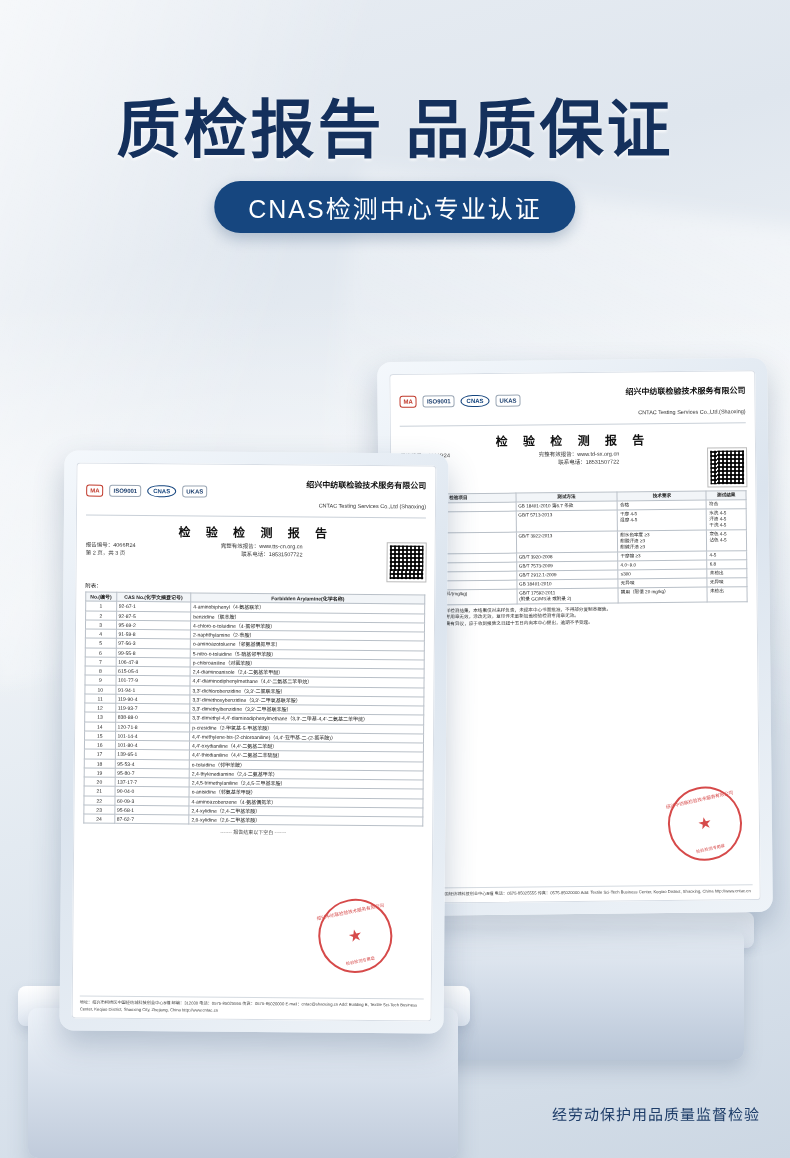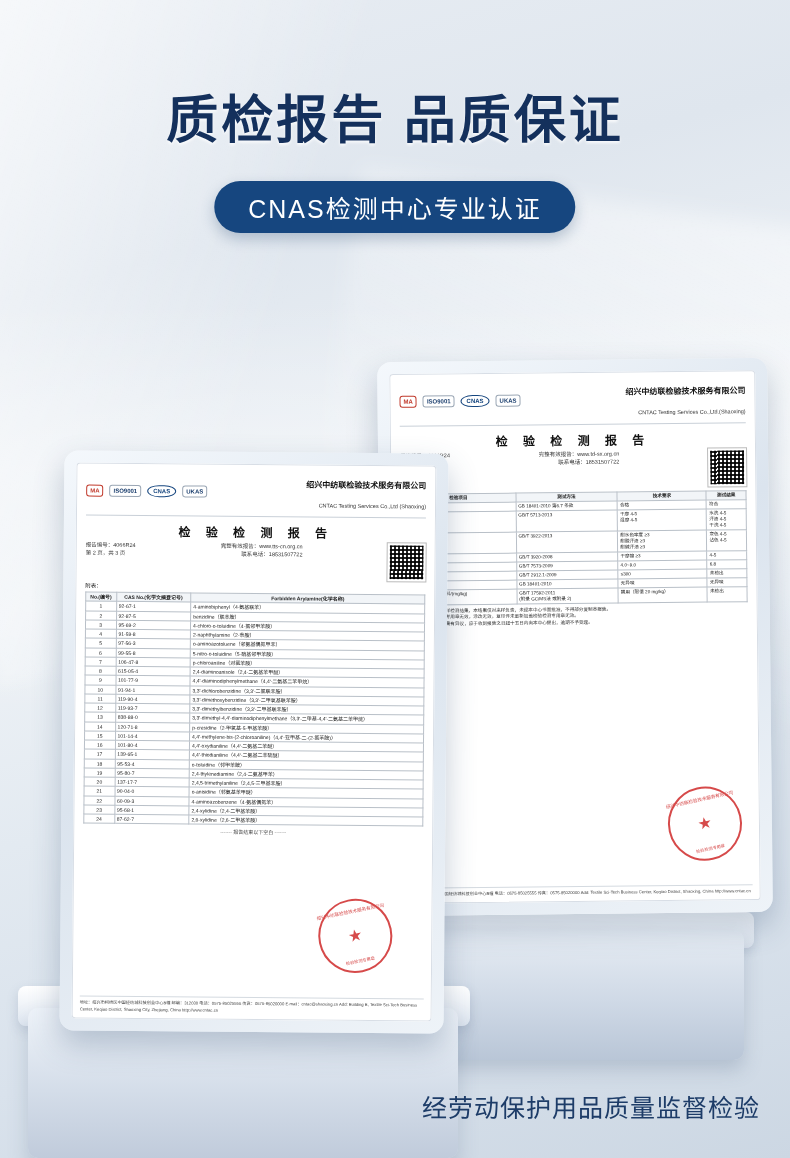--- a/index.html
+++ b/index.html
@@ -23,21 +23,21 @@
   }
   .bg-band{
     position:absolute;left:0;right:0;top:300px;height:420px;
     background:linear-gradient(180deg,rgba(255,255,255,0),rgba(255,255,255,.35) 40%,rgba(255,255,255,0));
     pointer-events:none;
   }
 
   
   .headline{
     position:absolute;top:78px;left:0;right:0;text-align:center;
-    font-size:52px;font-weight:bold;letter-spacing:3px;color:#14305c;
+    font-size:64px;font-weight:bold;letter-spacing:3px;color:#14305c;
     text-shadow:0 2px 3px rgba(255,255,255,.8);
   }
   .subpill{
     position:absolute;top:181px;left:50%;transform:translateX(-50%);
     background:#16467f;color:#fff;border-radius:30px;
     padding:8px 34px;font-size:25px;letter-spacing:2px;
     box-shadow:0 6px 14px rgba(18,54,100,.25);
     white-space:nowrap;
   }
 
@@ -139,21 +139,21 @@
     font-size:4.2px;color:#444;line-height:1.5;border-top:1px solid #d4dae0;padding-top:3px;
   }
 
   
   table.rep2{width:100%;border-collapse:collapse;font-size:4.6px;color:#1a1a1a;}
   table.rep2 th,table.rep2 td{border:1px solid #b9c0c8;padding:1px 2px;line-height:1.3;vertical-align:top;}
   table.rep2 th{background:#f2f5f8;font-weight:bold;text-align:center;}
 
   .caption{
     position:absolute;right:30px;bottom:34px;
-    font-size:25px;color:#1d3c68;letter-spacing:1px;margin-left:9px;
+    font-size:15px;color:#1d3c68;letter-spacing:1px;margin-left:9px;
   }
 </style>
 </head>
 <body>
 
 <div class="bg-sweep"></div>
 <div class="bg-band"></div>
 
 <div class="headline">质检报告 品质保证</div>
 <div class="subpill">CNAS检测中心专业认证</div>

